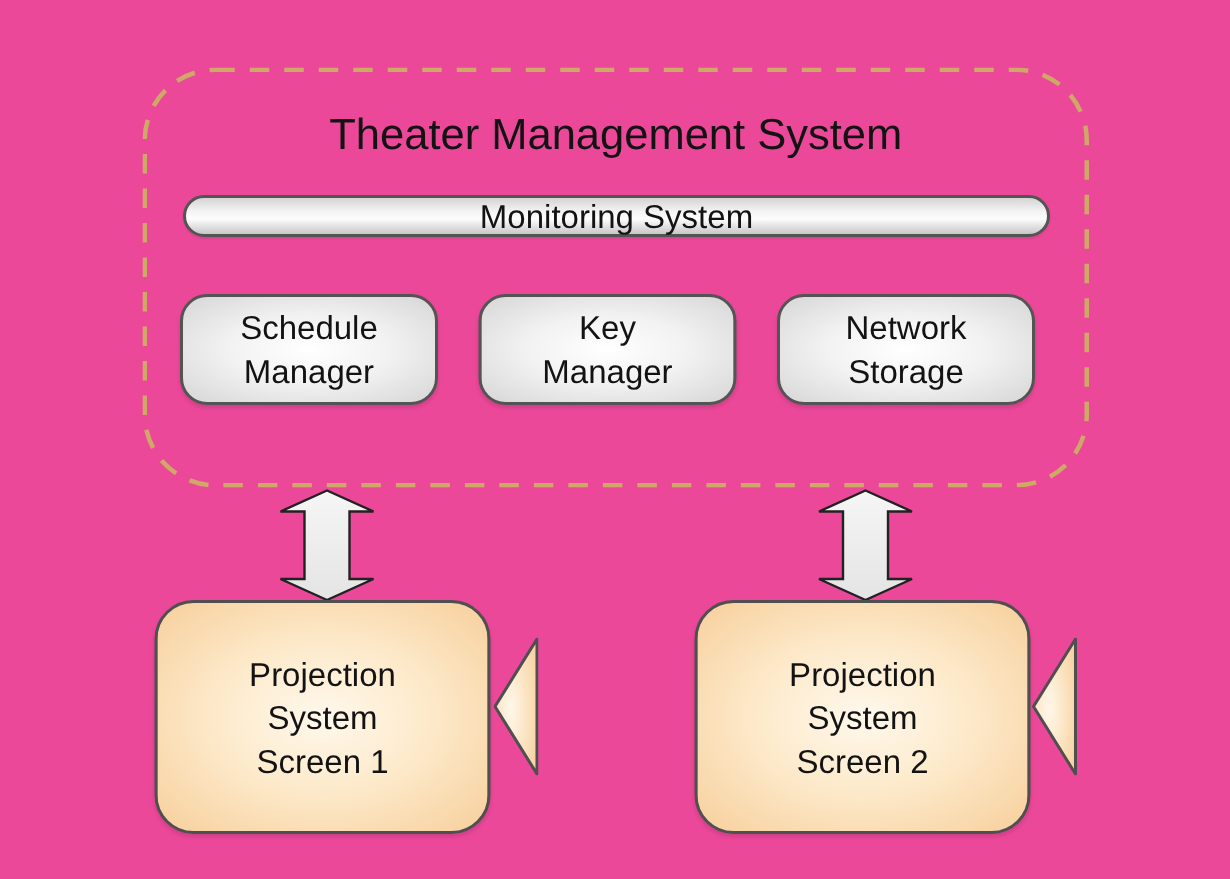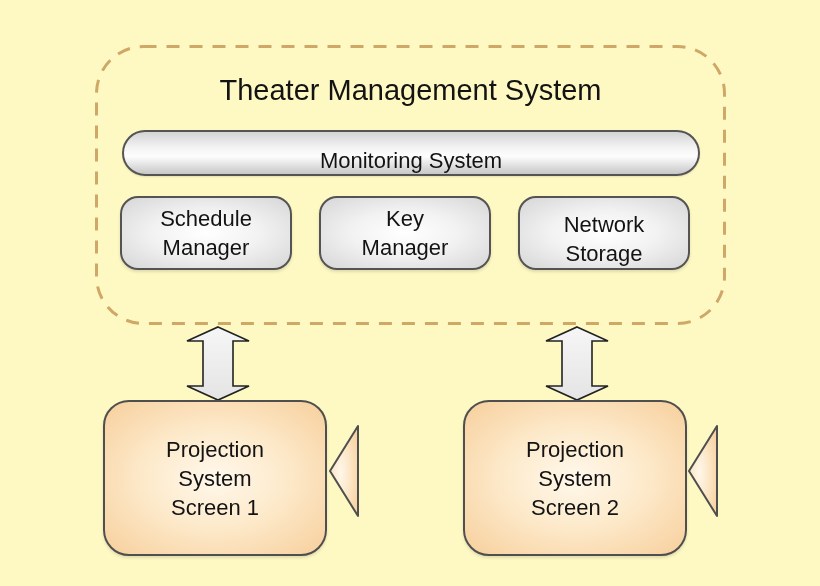--- a/index.html
+++ b/index.html
@@ -5,21 +5,21 @@
   html, body {
     margin: 0;
     padding: 0;
     font-family: "Liberation Sans", "DejaVu Sans", sans-serif;
     background: #f5f5f4;
   }
   .stage {
     position: relative;
     width: 820px;
     height: 586px;
-    background: #fef9c3;
+    background: #ec4899;
     overflow: hidden;
     color: #131313;
   }
   .abs { position: absolute; }
   .multiline { white-space: pre-line; }
 
   
   .tms-group {
     left: 95px;
     top: 45px;
@@ -41,27 +41,27 @@
     line-height: 34px;
     color: #131313;
   }
 
   
   .monitoring-pill {
     position: absolute;
     left: 27px;
     top: 85px;
     width: 578px;
-    height: 46px;
+    height: 28px;
     box-sizing: border-box;
     border: 2px solid #545454;
     border-radius: 23px;
     background: linear-gradient(180deg, #d4d4d4 0%, #f4f4f4 38%, #fdfdfd 58%, #c7c7c7 100%);
     display: flex;
-    align-items: flex-end;
+    align-items: flex-start;
     justify-content: center;
     font-size: 22px;
     box-shadow: 0 1px 2px rgba(0,0,0,0.10);
   }
 
   
   .comp-box {
     position: absolute;
     top: 151px;
     width: 172px;
@@ -73,21 +73,21 @@
     display: flex;
     align-items: center;
     justify-content: center;
     text-align: center;
     font-size: 22px;
     line-height: 29px;
     box-shadow: 0 2px 3px rgba(0,0,0,0.12);
   }
   .comp-1 { left: 25px; }
   .comp-2 { left: 224px; }
-  .comp-3 { left: 423px; align-items: flex-end; }
+  .comp-3 { left: 423px; }
 
   
   .arrow-svg {
     position: absolute;
     top: 326px;
     width: 64px;
     height: 75px;
   }
   .arrow-1 { left: 186px; }
   .arrow-2 { left: 545px; }

